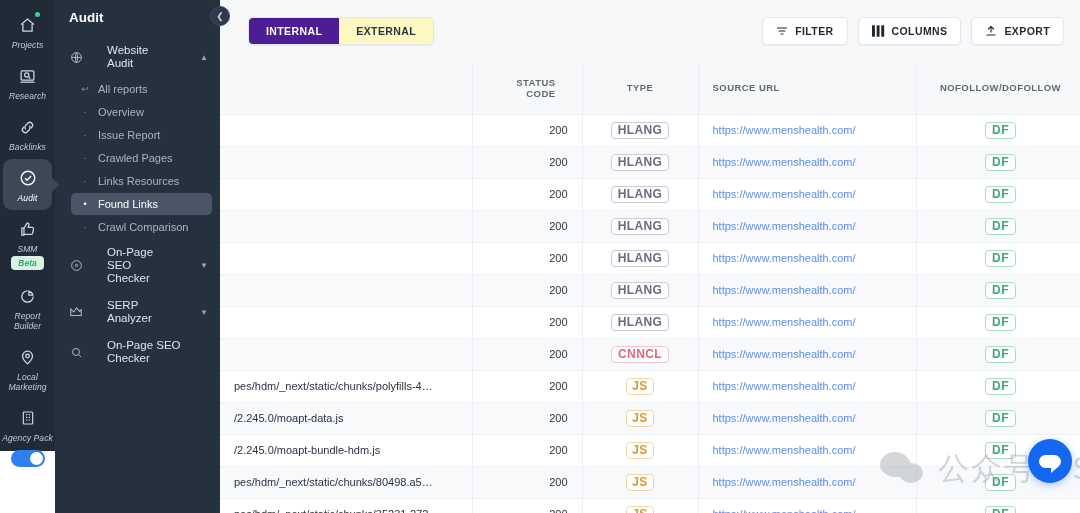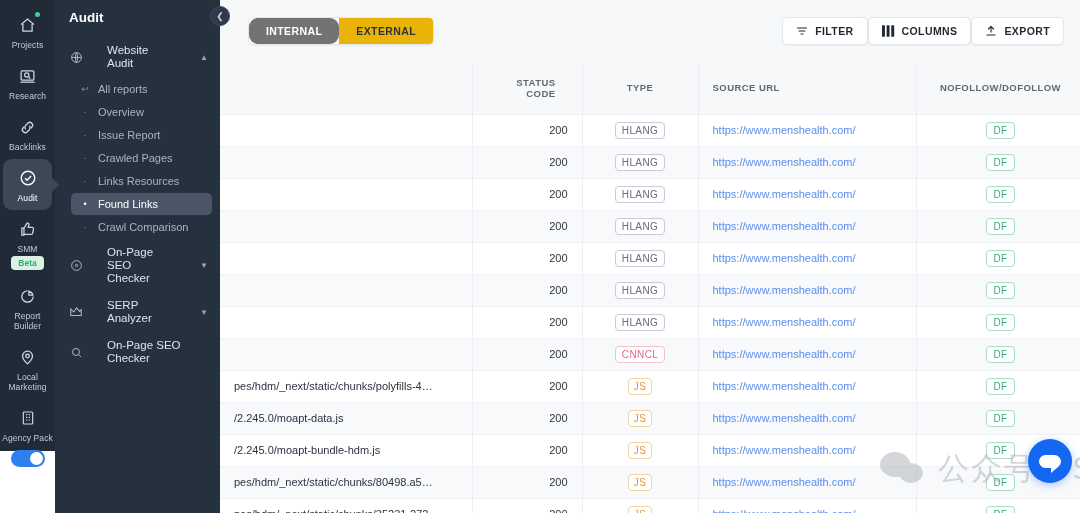--- a/index.html
+++ b/index.html
@@ -10,21 +10,21 @@
     background: #fff;
   }
   .app { position: relative; width: 1080px; height: 513px; display: flex; }
 
   
   .rail {
     width: 55px; flex: 0 0 55px; height: 451px;
     background: #212b38;
     display: flex; flex-direction: column; align-items: center;
     padding-top: 6px;
-    position: relative; z-index: 5;
+    position: relative; z-index: 5; font-style: italic;
   }
   .rail-item {
     width: 55px; padding: 7px 2px 7px;
     display: flex; flex-direction: column; align-items: center;
     cursor: pointer; position: relative;
   }
   .rail-item .ricon {
     width: 24px; height: 24px;
     display: flex; align-items: center; justify-content: center;
     color: #cfd6e0;
@@ -111,25 +111,25 @@
     padding: 0 16px 0 28px; background: #f7f8fa;
   }
   .seg {
     display: flex; border-radius: 5px; overflow: hidden;
     border: 1px solid #e3e6eb; background: #fff;
     box-shadow: 0 1px 2px rgba(16,24,40,.05);
   }
   .seg-btn {
     padding: 7px 17px; font-size: 10.5px; font-weight: bold;
     letter-spacing: .4px; cursor: pointer; color: #2c3340;
-    background: #eab308; border: none;
+    background: #fef9c3; border: none;
     font-family: "Liberation Sans", sans-serif;
   }
-  .seg-btn.on { background: #737373; color: #ffffff; border-radius: 9px; }
-  .tb-right { margin-left: auto; display: flex; }
+  .seg-btn.on { background: #4c1d95; color: #ffffff; }
+  .tb-right { margin-left: auto; display: flex; gap: 10px; }
   .tb-btn {
     display: flex; align-items: center; gap: 7px;
     background: #fff; border: 1px solid #e3e6eb; border-radius: 5px;
     padding: 7px 13px; font-size: 10.5px; font-weight: bold;
     letter-spacing: .4px; color: #1f2733; cursor: pointer;
     box-shadow: 0 1px 2px rgba(16,24,40,.05);
     font-family: "Liberation Sans", sans-serif;
   }
   .tb-btn svg { display:block; }
 
@@ -151,21 +151,21 @@
     border-bottom: 1px solid #f0f1f4; vertical-align: middle;
     white-space: nowrap; overflow: hidden;
   }
   tbody tr:nth-child(even) { background: #f8f9fb; }
   tbody tr:nth-child(odd) { background: #ffffff; }
   td.c-url-left { color: #5b8def; text-align: left; padding-left: 0; margin-left: 44px; }
   td.c-status { text-align: right; padding-right: 26px; color: #2c3340; }
   td.c-type, td.c-nd { text-align: center; padding: 0; }
   td.c-src a { color: #5b8def; text-decoration: none; font-size: 11px; }
   .badge {
-    display: inline-block; font-size: 10px; font-weight: normal;
+    display: inline-block; font-size: 12px; font-weight: bold;
     letter-spacing: .4px; padding: 3px 6px; border-radius: 4px;
     line-height: 9px;
   }
   .badge.hlang { color: #6b6a82; border: 1px solid #cfc8d6; background:#fff; }
   .badge.cnncl { color: #e4667f; border: 1px solid #f3c2cd; background:#fff;text-align:right; }
   .badge.js    { color: #e3962f; border: 1px solid #f3d6a7; background:#fff; padding: 3px 5px;}
   .badge.df    { color: #3fa87a; border: 1px solid #a8dcc4; background:#fff; }
 
   
   col.w-url { width: 252px; }

